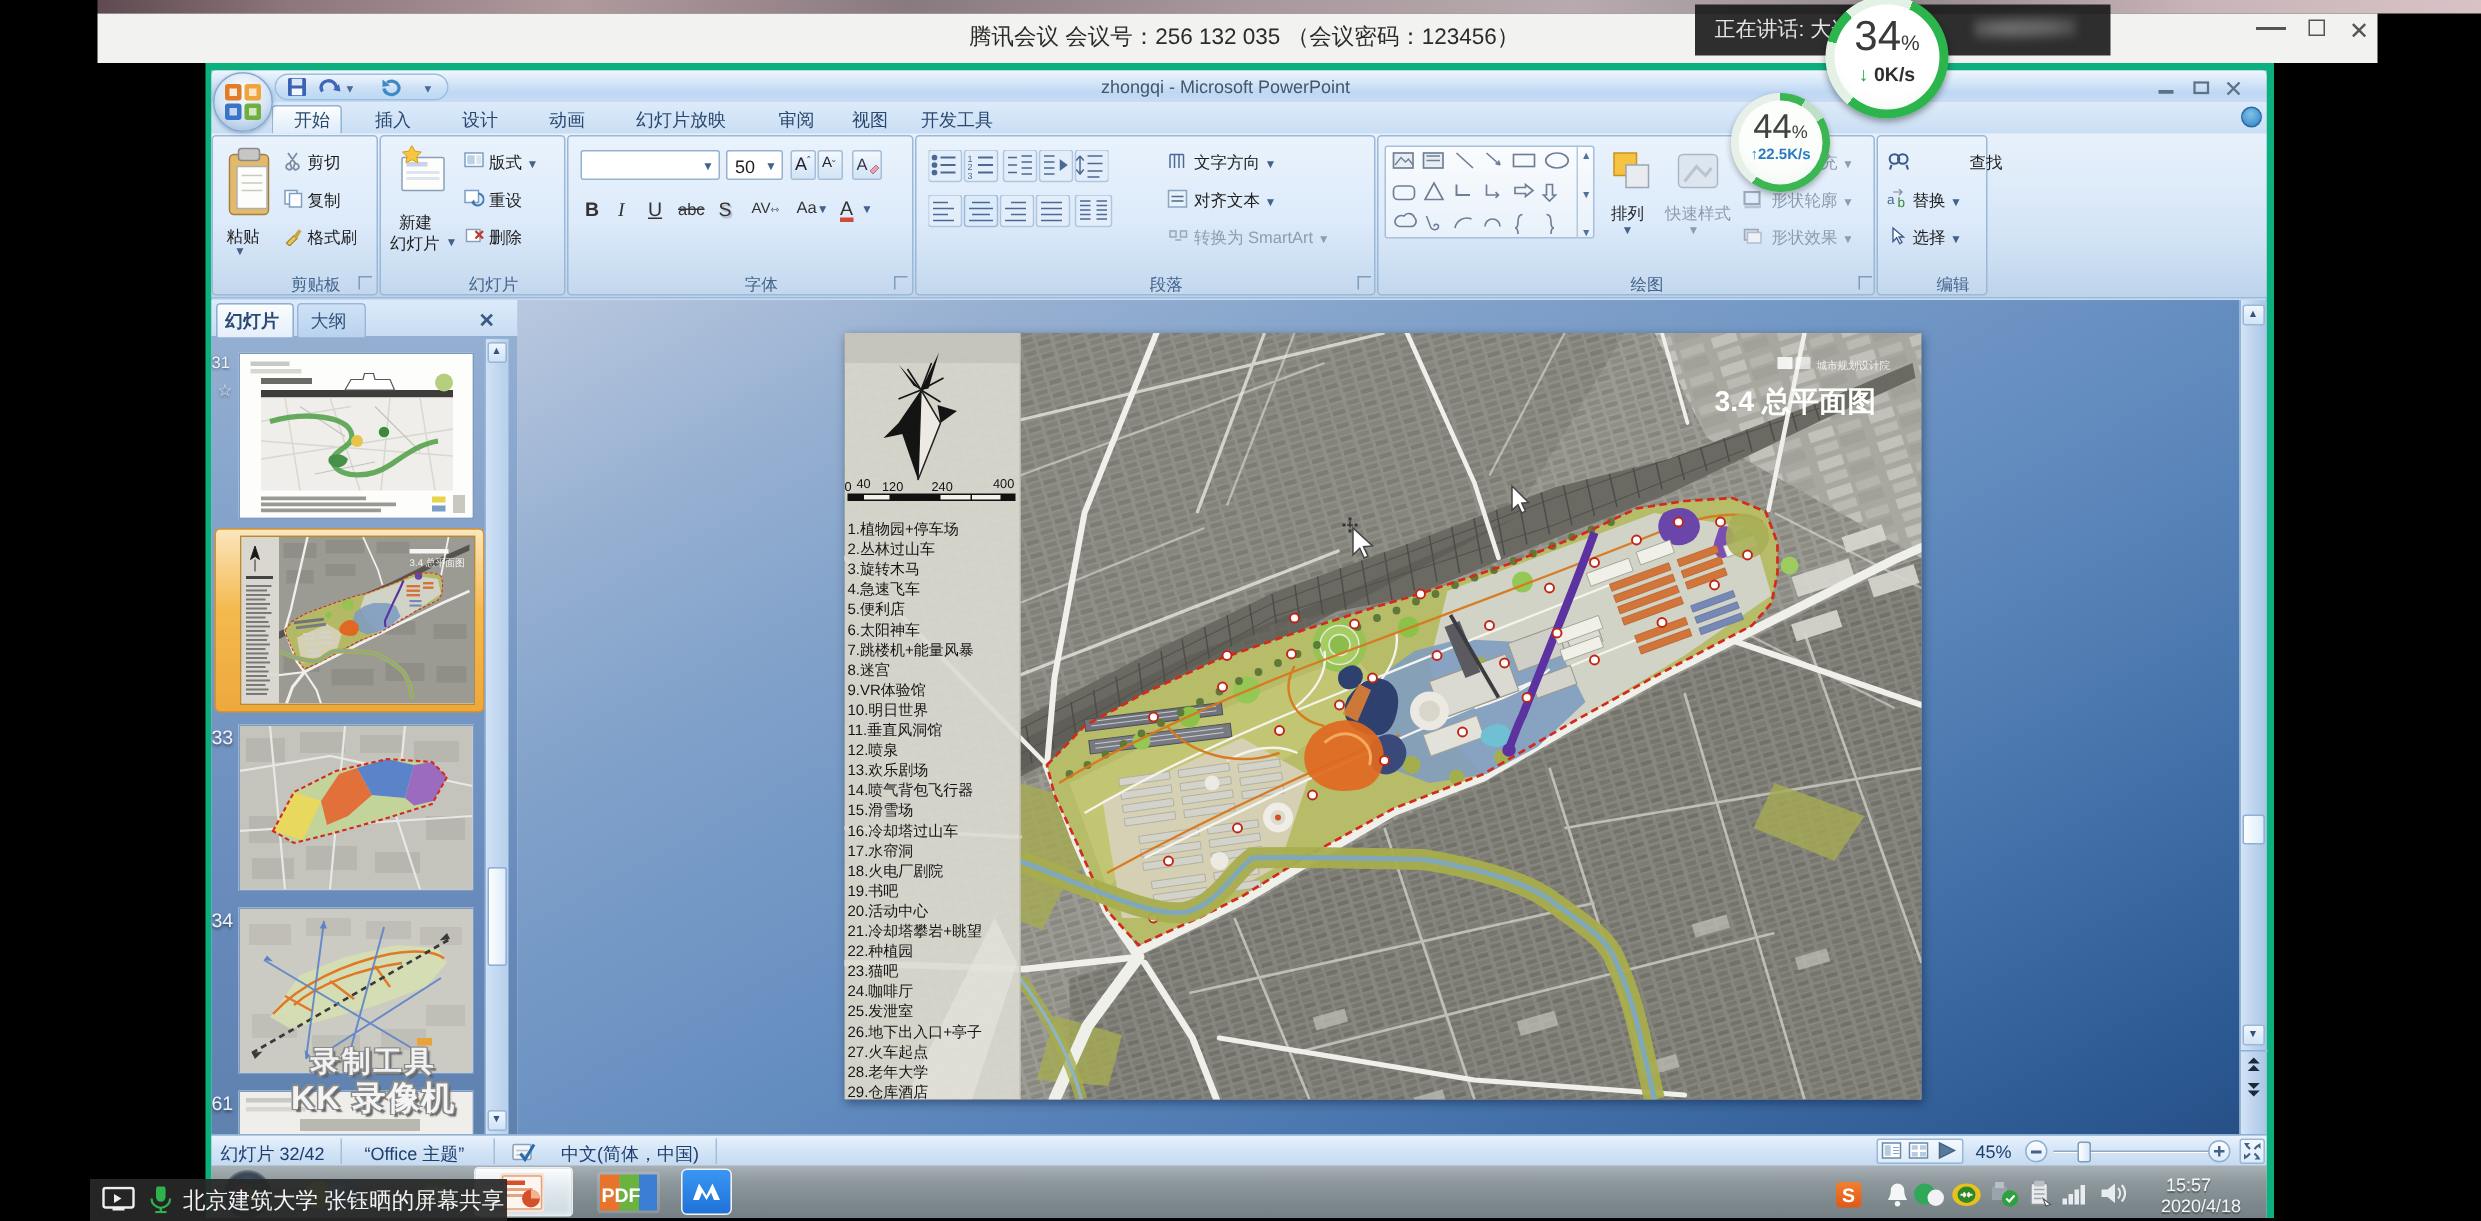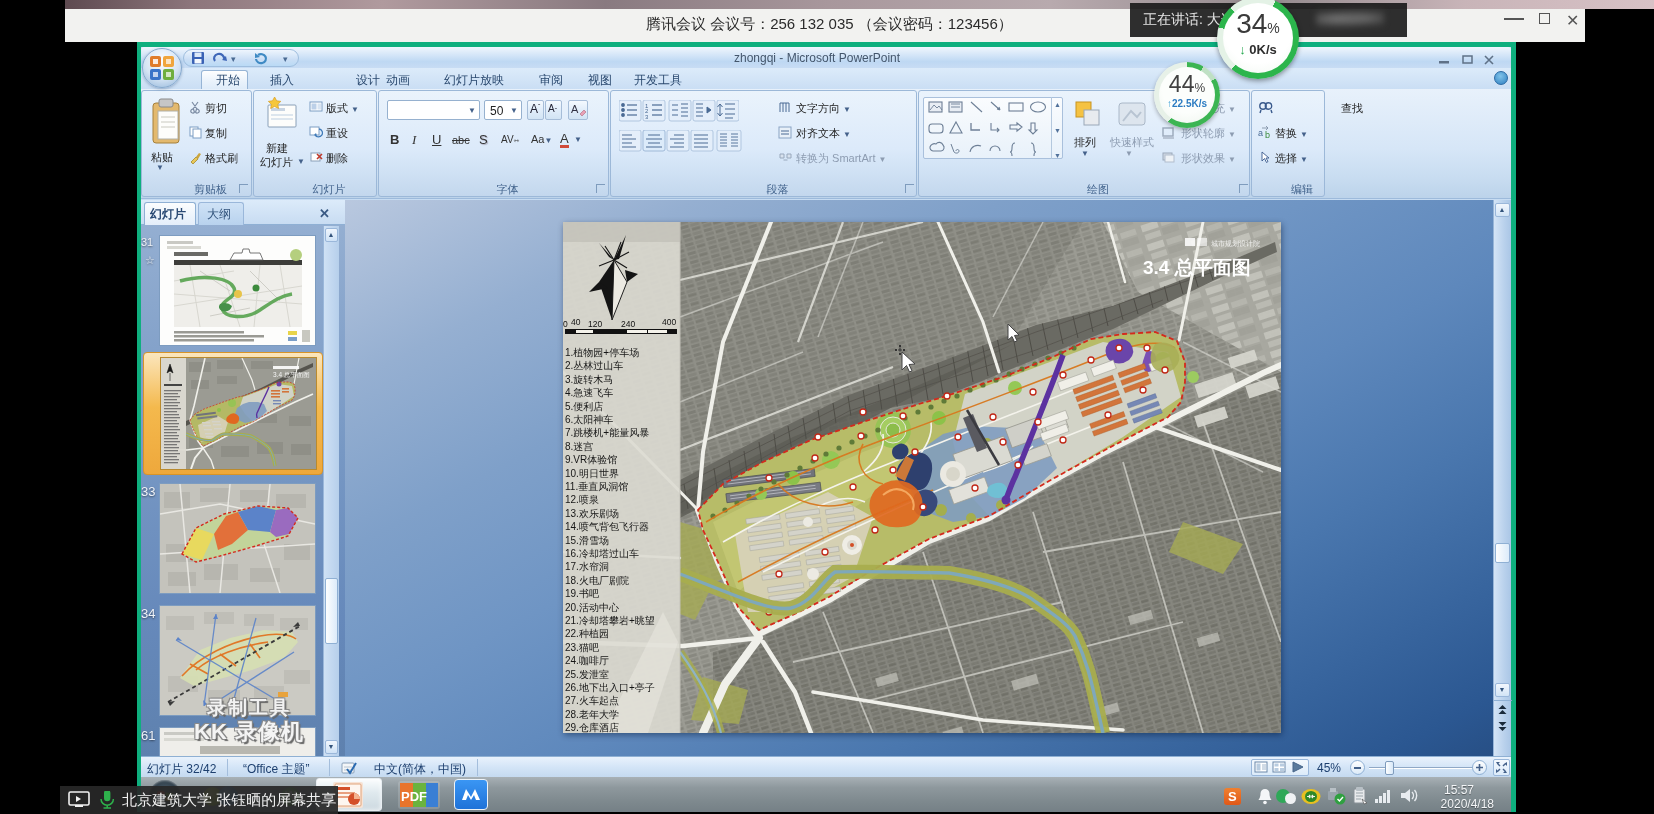--- a/index.html
+++ b/index.html
@@ -66,25 +66,25 @@
     <rect x="14" y="14" width="11" height="11" rx="2" fill="#6fae3f"></rect>
     <rect x="4" y="4" width="5" height="5" fill="#fff" opacity=".85"></rect>
     <rect x="17" y="4" width="5" height="5" fill="#fff" opacity=".7"></rect>
     <rect x="4" y="17" width="5" height="5" fill="#fff" opacity=".7"></rect>
     <rect x="17" y="17" width="5" height="5" fill="#fff" opacity=".7"></rect>
   </svg>
 </div>
 
 <div class="abs" style="left:141px;top:68px;width:1370px;height:21px;
   background:linear-gradient(#dcebfa,#cadef4);"></div>
-<div class="abs" id="tabs" style="left:158px;top:68px;width:1370px;height:21px;font-size:12px;color:#29486e;font-family:Liberation Serif, serif;">
+<div class="abs" id="tabs" style="left:138px;top:68px;width:1370px;height:21px;font-size:12px;color:#29486e;font-family:Liberation Serif, serif;">
   <div class="abs" style="left:43px;top:2px;width:47px;height:19px;background:linear-gradient(#fefefe,#e9f2fb 60%,#dfecf9);border:1px solid #96b4d5;border-bottom:none;border-radius:3px 3px 0 0;"></div>
   <div class="abs" style="left:58px;top:4px;">开始</div>
   <div class="abs" style="left:112px;top:4px;">插入</div>
-  <div class="abs" style="left:170px;top:4px;margin-left:28px;">设计</div>
+  <div class="abs" style="left:170px;top:4px;">设计</div>
   <div class="abs" style="left:228px;top:4px;">动画</div>
   <div class="abs" style="left:286px;top:4px;">幻灯片放映</div>
   <div class="abs" style="left:381px;top:4px;">审阅</div>
   <div class="abs" style="left:430px;top:4px;">视图</div>
   <div class="abs" style="left:476px;top:4px;">开发工具</div>
 </div>
 
 <div class="abs" style="left:141px;top:89px;width:1370px;height:110px;
   background:linear-gradient(#e8f1fb,#d6e6f7 55%,#c9ddf1 80%,#bcd3ea);border-bottom:1px solid #9dbadb;"></div>
 <div class="abs" id="ribbon" style="left:141px;top:89px;width:1370px;height:110px;font-size:11px;color:#1e1e1e;">
@@ -328,21 +328,21 @@
       <rect x="2" y="2" width="9" height="7" fill="#d2dae4" stroke="#9aa8ba"></rect>
       <rect x="4" y="4" width="9" height="7" fill="#eef2f6" stroke="#b2bece"></rect>
     </svg>
   <div class="bt gray" style="left:1040px;top:62px;">形状效果 <span style="font-size:8px;">▼</span></div>
 
   <svg class="bt" style="left:1117px;top:12px;" width="15" height="13">
       <circle cx="5" cy="5" r="3.2" fill="none" stroke="#3a5a8c" stroke-width="1.4"></circle>
       <circle cx="10.5" cy="5" r="3.2" fill="none" stroke="#3a5a8c" stroke-width="1.4"></circle>
       <path d="M3 9 l-1 3 M13 9 l1 3" stroke="#3a5a8c" stroke-width="1.4"></path>
     </svg>
-  <div class="bt" style="left:1200px;top:12px;">查找</div>
+  <div class="bt" style="left:1172px;top:12px;">查找</div>
   <svg class="bt" style="left:1117px;top:37px;" width="15" height="13">
       <text x="0" y="10" font-size="9" fill="#4a6a94">a</text>
       <text x="7" y="12" font-size="9" fill="#3a8a3a">b</text>
       <path d="M4 2 l6 0 m-2 -2 l2 2 -2 2" stroke="#7a8aa0" fill="none" stroke-width=".8"></path>
     </svg>
   <div class="bt" style="left:1134px;top:37px;">替换 <span style="font-size:8px;color:#44618a;">▼</span></div>
   <svg class="bt" style="left:1117px;top:62px;" width="15" height="13">
       <path d="M4 1 l0 9 2.5 -2.5 2 4 1.5 -1 -2 -3.5 3 0 z" fill="#fff" stroke="#3a5a8c" stroke-width=".9"></path>
     </svg>
   <div class="bt" style="left:1134px;top:62px;">选择 <span style="font-size:8px;color:#44618a;">▼</span></div>

